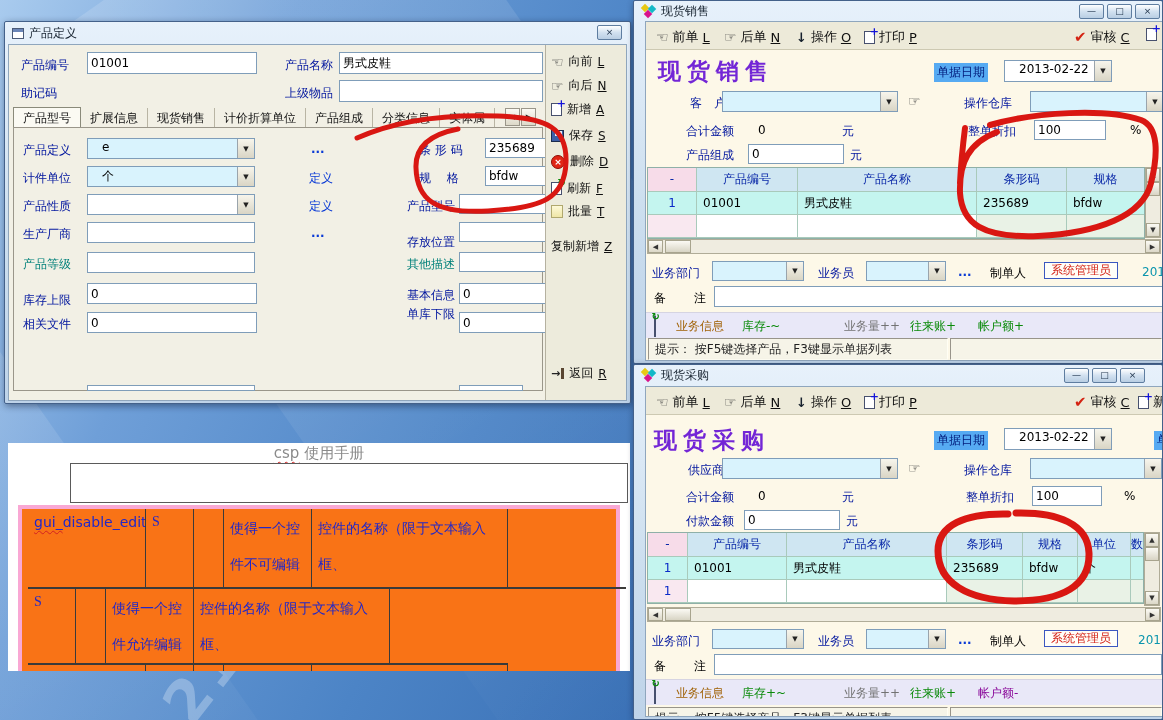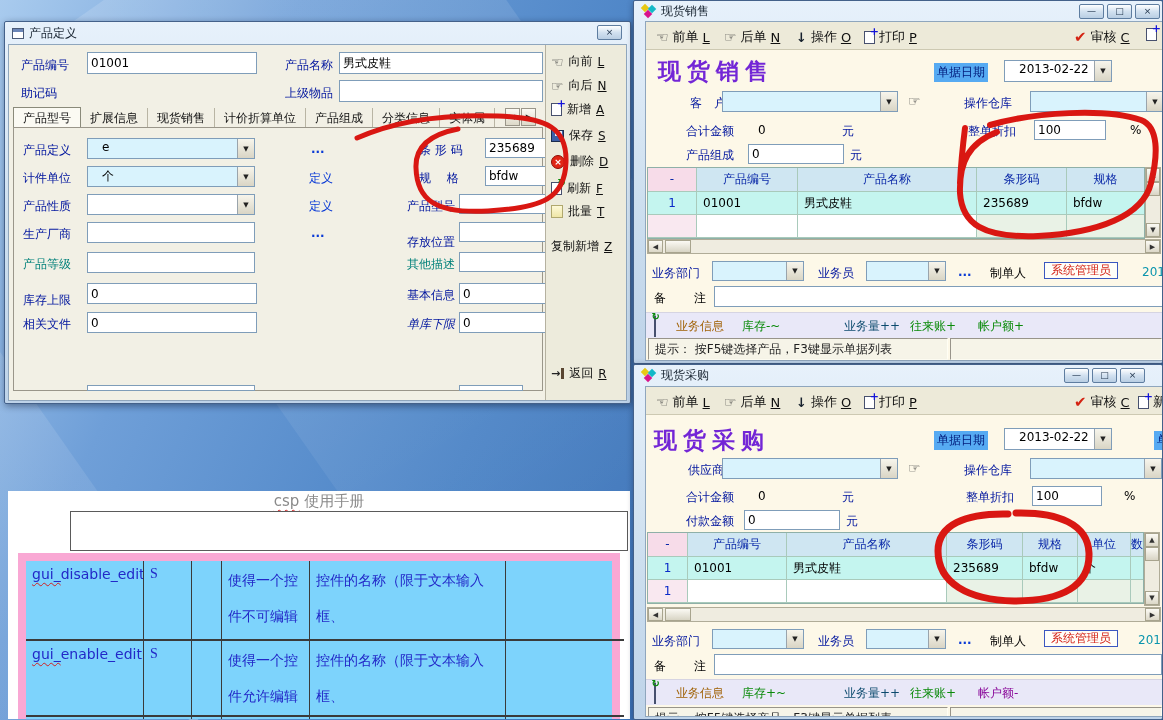--- a/index.html
+++ b/index.html
@@ -95,32 +95,32 @@
   .vscroll .sbtn{height:14px;}
   .hscroll .sbtn{width:15px;}
   .strack{flex:1;position:relative;}
   .sthumb{position:absolute;background:linear-gradient(#fbfaf4,#d8d4c4);border:1px solid #a8a48e;}
 
   
   .infobar{position:absolute;background:#e9e8f8;border-top:1px solid #d6d4e2;}
   .ilink{position:absolute;font-size:12px;white-space:nowrap;cursor:pointer;}
   .c-blue{color:#a16207;}
   .c-green{color:#0a8a0a;}
-  .c-navy{color:#0c4a6e;}
+  .c-navy{color:#737373;}
   .c-purple{color:#8a0a9a;}
   .statbox{position:absolute;background:#f6f4e8;border:1px solid;border-color:#98948a #fffef4 #fffef4 #98948a;
     font-size:12px;color:#222;line-height:20px;padding:0 6px;overflow:hidden;white-space:nowrap;}
 
   
-  .doc{position:absolute;background:#fff;overflow:hidden;margin-top:48px;}
+  .doc{position:absolute;background:#fff;overflow:hidden;}
   .doc-title{position:absolute;width:100%;text-align:center;font-family:"Liberation Serif",serif;
     font-size:15px;color:#8a8a8a;}
   .wavy{text-decoration:underline wavy #d22222 1px;text-underline-offset:3px;}
   .doc-box{position:absolute;border:1px solid #5a5a5a;background:#fff;}
-  .dtable{position:absolute;border:8px solid #f9a8d4;background:#7dd3fc;}
+  .dtable{position:absolute;border:4px solid #f9a8d4;background:#f97316;padding-left:6px;}
   .drow{display:flex;}
   .dc{border-right:1px solid #3a3a3a;border-bottom:2px solid #3a3a3a;flex:none;overflow:hidden;
     font-family:"Liberation Serif",serif;font-size:14px;color:#2228c8;padding:5px 4px 0 6px;}
   .dc.cn{white-space:pre-line;line-height:36px;padding-top:2px;}
   .annot{position:absolute;left:0;top:0;pointer-events:none;z-index:60;}
 </style>
 </head>
 <body>
 
 <div class="screen">
@@ -136,21 +136,20 @@
         <div class="dc" style="width:118px;height:80px;"><span class="wavy">gui_</span><span>disable_edit</span></div>
         <div class="dc" style="width:48px;height:80px;">S</div>
         <div class="dc" style="width:30px;height:80px;"></div>
         <div class="dc cn" style="width:88px;height:80px;">使得一个控
 件不可编辑</div>
         <div class="dc cn" style="width:196px;height:80px;">控件的名称（限于文本输入框、
 多行输入框）</div>
         <div class="dc" style="width:118px;height:80px;border-right:none;"></div>
       </div>
       <div class="drow">
-        <div class="dc" style="width:118px;height:76px;"><span class="wavy">gui_</span><span>enable_edit</span></div>
         <div class="dc" style="width:48px;height:76px;">S</div>
         <div class="dc" style="width:30px;height:76px;"></div>
         <div class="dc cn" style="width:88px;height:76px;">使得一个控
 件允许编辑</div>
         <div class="dc cn" style="width:196px;height:76px;">控件的名称（限于文本输入框、
 多行输入框）</div>
         <div class="dc" style="width:118px;height:76px;border-right:none;"></div>
       </div>
       <div class="drow">
         <div class="dc" style="width:118px;height:9px;"></div>
@@ -219,21 +218,21 @@
       <div class="lbl" style="left:410px;top:125px;">规　 格</div>
       <input class="inp" style="left: 476px; top: 121px; width: 82px; height: 20px;" value="bfdw">
       <div class="lbl" style="left:398px;top:153px;">产品型号</div>
       <input class="inp" style="left: 450px; top: 149px; width: 108px; height: 20px;" value="">
       <div class="lbl" style="left:398px;top:181px;margin-top:8px;">存放位置</div>
       <input class="inp" style="left: 450px; top: 177px; width: 108px; height: 20px;" value="">
       <div class="lbl teal" style="left:398px;top:211px;">其他描述</div>
       <input class="inp" style="left: 450px; top: 207px; width: 108px; height: 20px;" value="">
       <div class="lbl" style="left:398px;top:242px;">基本信息</div>
       <input class="inp" style="left: 450px; top: 238px; width: 108px; height: 21px;" value="0">
-      <div class="lbl" style="left:398px;top:271px;font-style:italic;">单库下限</div>
+      <div class="lbl" style="left:398px;top:261px;">单库下限</div>
       <input class="inp" style="left: 450px; top: 267px; width: 108px; height: 21px;" value="0">
 
       <div class="inp" style="left:78px;top:340px;width:168px;height:6px;"></div>
       <div class="inp" style="left:450px;top:340px;width:64px;height:6px;"></div>
 
       <div class="sidepanel" style="left:536px;top:0;width:83px;height:357px;">
         <div class="sbitem" style="top:8px;">
             <span class="hand">☜</span>
             <span>向前</span>
             <span class="key">L</span>

